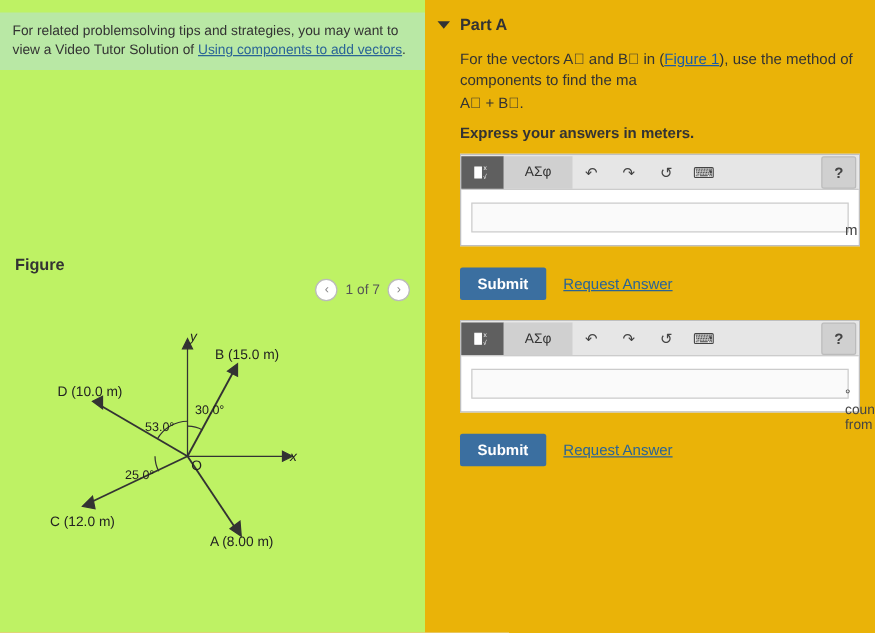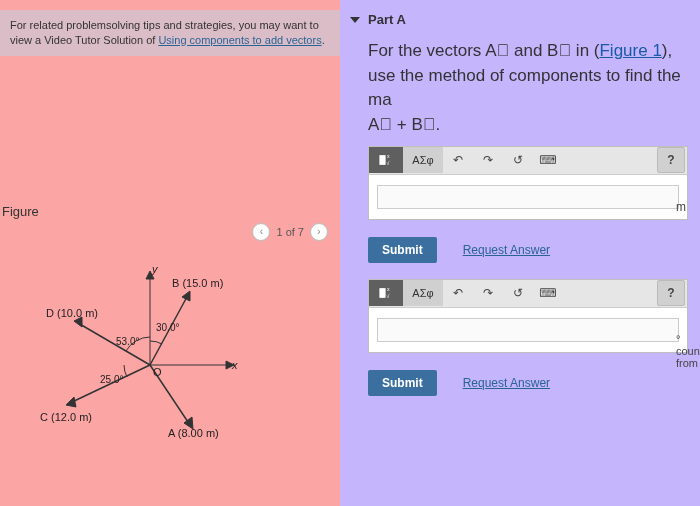--- a/index.html
+++ b/index.html
@@ -8,39 +8,39 @@
     font-size: 12px;
     background: #e8e8e8;
     width: 700px;
     height: 506px;
     overflow: hidden;
     display: flex;
     color: #333;
   }
   .left-col {
     width: 340px;
-    background: #fca5a5;
+    background: #bef264;
     padding: 10px 0 0 0;
     display: flex;
     flex-direction: column;
   }
   .tip-box {
     background: rgba(180,220,245,0.45);
     padding: 8px 10px;
     margin: 0 0 8px 0;
     font-size: 11px;
     line-height: 1.35;
   }
   .tip-box a { color: #2a6496; text-decoration: underline; }
   .figure-label {
     font-size: 13px;
-    font-weight: normal;
+    font-weight: bold;
     margin-top: 140px;
     margin-left: 0;
-    padding-left: 2px;
+    padding-left: 12px;
   }
   .figure-nav {
     display: flex;
     align-items: center;
     justify-content: flex-end;
     gap: 6px;
     padding: 4px 12px 0 0;
     font-size: 11px;
     color: #555;
   }
@@ -51,33 +51,33 @@
   }
   .figure-area {
     flex: 1;
     position: relative;
     margin-top: 4px;
   }
   .figure-svg { position:absolute; left:0; top:0; }
 
   .right-col {
     flex: 1;
-    background: #c4b5fd;
+    background: #eab308;
     padding: 8px 10px;
     overflow: hidden;
   }
   .part-header {
     display:flex; align-items:center; gap:8px;
     font-weight:bold; font-size:13px;
     margin: 4px 0 12px 0;
   }
   .caret {
     width:0;height:0;border-left:5px solid transparent;border-right:5px solid transparent;border-top:6px solid #333;
   }
-  .question-text { font-size:17px; line-height:1.45; margin:4px 0 8px 18px; }
+  .question-text { font-size:12px; line-height:1.45; margin:4px 0 8px 18px; }
   .question-text a { color:#1a5aa8; text-decoration:underline; }
   .bold-line { font-weight:bold; font-size:12px; margin:0 0 10px 18px; }
   .answer-box {
     margin: 0 0 8px 18px;
     border:1px solid #bfbfbf;
     background:#fff;
     width: 320px;
   }
   .toolbar {
     display:flex; align-items:center; gap:0;
@@ -85,33 +85,33 @@
     height:28px;
   }
   .tool-btn {
     width:30px; height:26px; display:flex; align-items:center; justify-content:center;
     font-size:12px; color:#444;
   }
   .tool-btn.template {
     background:#5f5f5f; color:#fff; width:34px;
   }
   .tool-btn.greek {
-    background:#d0d0d0; color:#333; width:40px; font-size:11px;text-align:center;
+    background:#d0d0d0; color:#333; width:55px; font-size:11px;text-align:center;
   }
   .tool-btn.help {
     background:#d0d0d0; font-weight:bold; width:28px; margin-left:auto; margin-right:2px;
     border:1px solid #bbb; border-radius:2px;
   }
   .input-row { padding: 10px 8px; }
   .input-row input {
     width:100%; height:24px; border:1px solid #ccc; padding:2px 4px; font-size:12px;
     background:#fafafa;
   }
   .unit-label { position:absolute; margin-left:326px; margin-top:-28px; font-size:12px; color:#444; }
-  .submit-row { display:flex; align-items:center; gap:26px; margin:17px 0 16px 18px; }
+  .submit-row { display:flex; align-items:center; gap:14px; margin:17px 0 16px 18px; }
   .submit-btn {
     background:#3b6fa0; color:#fff; border:none; padding:6px 14px; font-size:12px;
     font-weight:bold; border-radius:2px;
   }
   .request-link { color:#2a6496; text-decoration:underline; font-size:12px;text-align:right; }
 
   .svg-icon { width:14px; height:14px; }
 </style>
 </head>
 <body>
@@ -178,20 +178,21 @@
 <div class="right-col">
 
   <div class="part-header">
     <div class="caret"></div>
     <span>Part A</span>
   </div>
   <div class="question-text">
     <span>For the vectors A⃗ and B⃗ in (</span><a href="#">Figure 1</a><span>), use the method of components to find the ma</span><br>
     <span>A⃗ + B⃗.</span>
   </div>
+  <div class="bold-line">Express your answers in meters.</div>
 
   <div style="position:relative;">
     <div class="answer-box">
       <div class="toolbar">
         <div class="tool-btn template">
           <svg class="svg-icon" viewBox="0 0 16 16">
               <rect x="1" y="3" width="6" height="10" fill="#fff" stroke="#fff"></rect>
               <text x="9" y="6" font-size="6" fill="#fff">x</text>
               <text x="8.5" y="14" font-size="6" fill="#fff">√</text>
             </svg>

